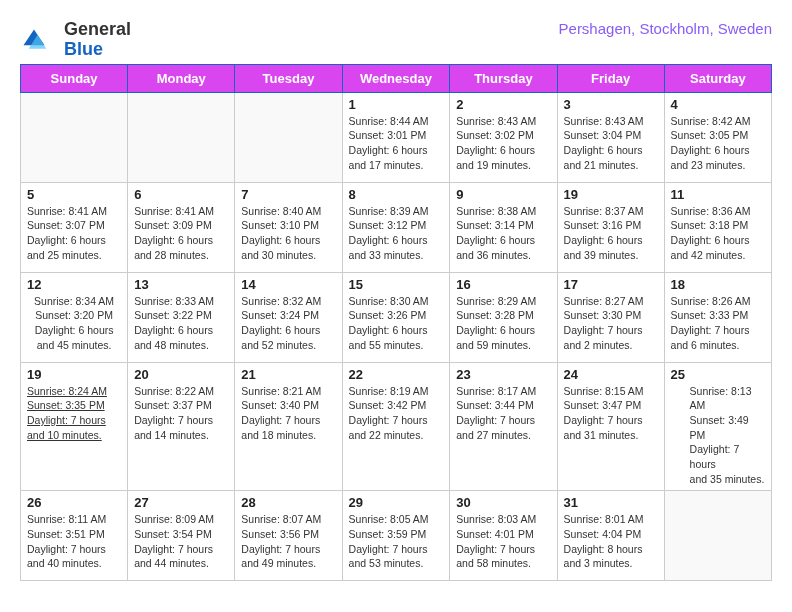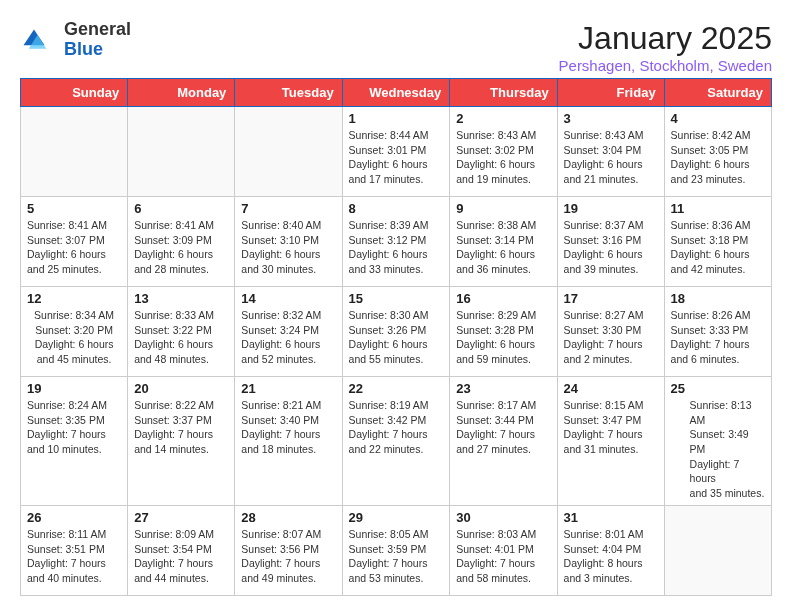--- a/index.html
+++ b/index.html
@@ -43,26 +43,26 @@
     .location {
       font-size: 15px;
       color: #8b5cf6;
     }
     .calendar {
       width: 100%;
       border-collapse: collapse;
       border: 1px solid #ccc;
     }
     .calendar th {
-      background: #ef4444;
+      background: #d946ef;
       color: #fff;
       font-size: 13px;
       font-weight: bold;
       padding: 6px 8px;
-      text-align: right;
+      text-align: center;
       border: 1px solid #1565c0;
     }
     .calendar td {
       border: 1px solid #ccc;
       vertical-align: top;
       padding: 4px 6px;
       width: 108px;
       min-height: 80px;
       font-size: 11px;
       color: #333;
@@ -94,21 +94,20 @@
     <svg class="logo-icon" viewBox="0 0 32 32" xmlns="http://www.w3.org/2000/svg">
       <polygon points="16,4 28,22 4,22" fill="#1565c0"></polygon>
       <polygon points="20,10 30,26 10,26" fill="#4fc3f7" opacity="0.7"></polygon>
     </svg>
     <div class="logo-text">
       <span class="logo-general">General</span><br>
       <span class="logo-blue">Blue</span>
     </div>
   </div>
   <div class="title-block">
-    <div class="month-title">January 2025</div>
     <div class="location">Pershagen, Stockholm, Sweden</div>
   </div>
 </div>
 
 <table class="calendar">
   <thead>
     <tr>
     <th>Sunday</th>
         <th>Monday</th>
         <th>Tuesday</th>
@@ -250,21 +249,21 @@
           <div class="day-num">18</div>
           <div class="day-info" style="white-space: pre-line;">Sunrise: 8:26 AM
 Sunset: 3:33 PM
 Daylight: 7 hours
 and 6 minutes.</div>
         </td>
       </tr>
       <tr class="week-row">
         <td>
           <div class="day-num">19</div>
-          <div class="day-info" style="white-space: pre-line;">Sunrise: 8:24 AM
+          <div class="day-info" style="white-space: pre-line; text-decoration: underline;">Sunrise: 8:24 AM
 Sunset: 3:35 PM
 Daylight: 7 hours
 and 10 minutes.</div>
         </td>
         <td>
           <div class="day-num">20</div>
           <div class="day-info" style="white-space: pre-line;">Sunrise: 8:22 AM
 Sunset: 3:37 PM
 Daylight: 7 hours
 and 14 minutes.</div>

